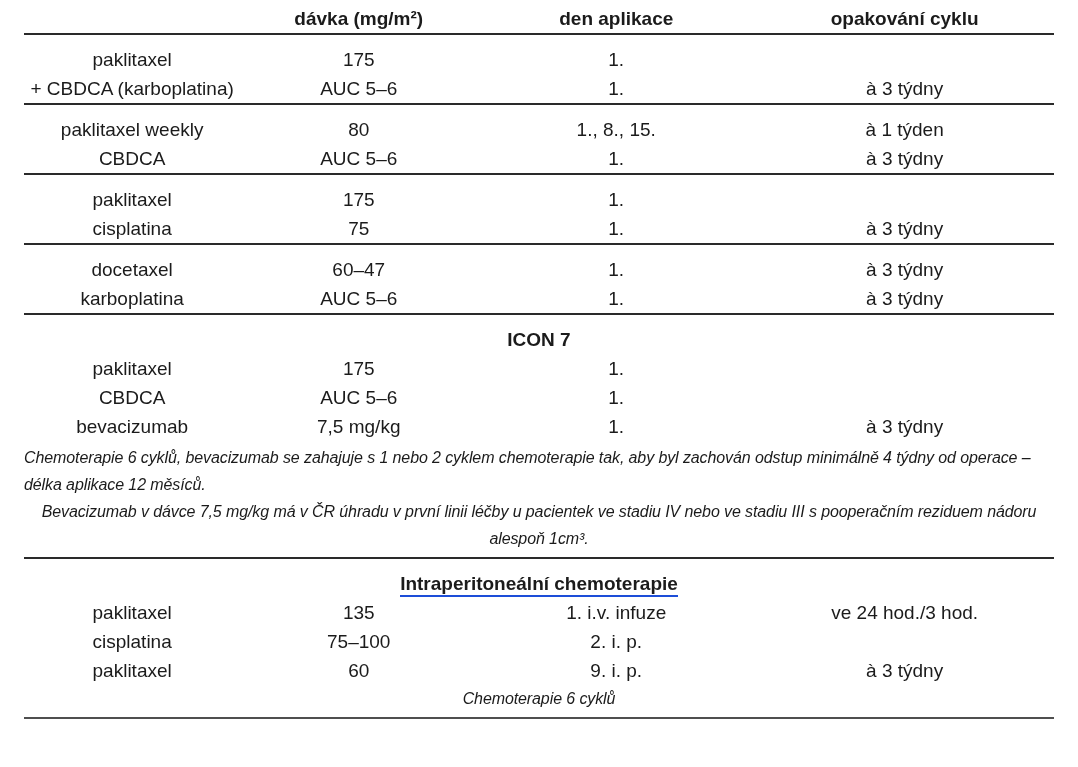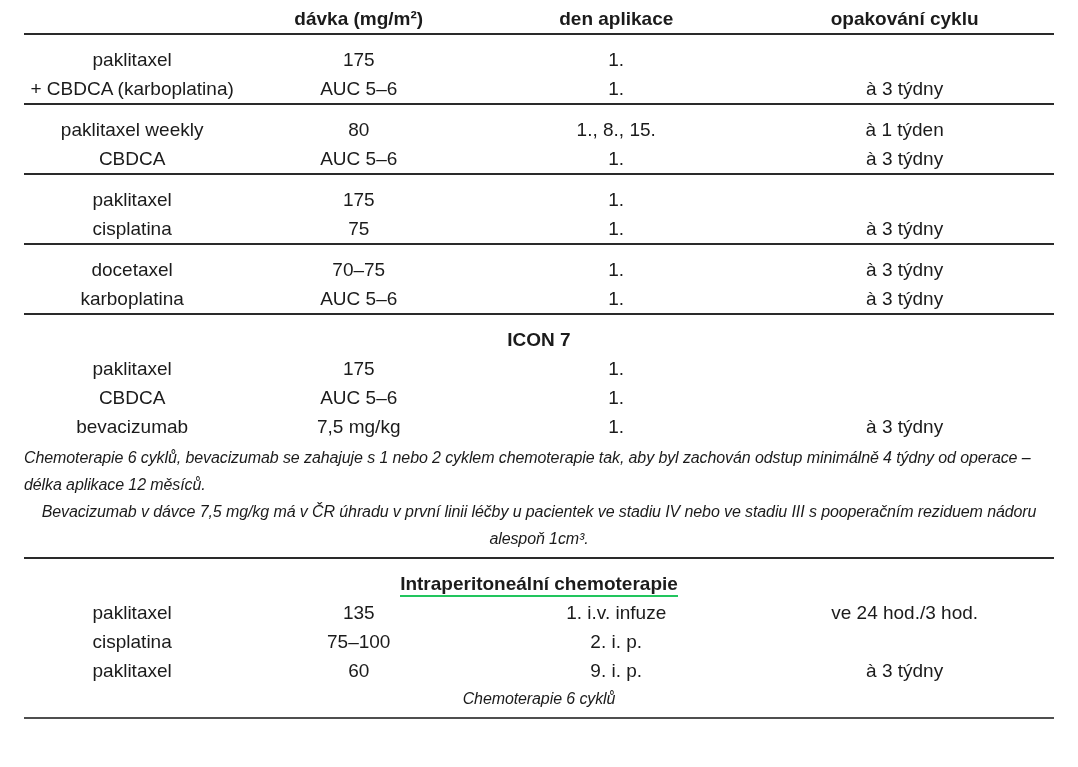--- a/index.html
+++ b/index.html
@@ -46,21 +46,21 @@
 
   tr.first > td { padding-top: 10px; }
   tr.rule > td { border-bottom: 2px solid #2a2a2a; }
   tr.bottom-rule > td { border-bottom: 2px solid #4f4f4f; }
 
   tr.section-row td {
     font-weight: bold;
     font-size: 19px;
   }
   .section-underline {
-    border-bottom: 2px solid #22c55e;
+    border-bottom: 2px solid #1d4ed8;
     padding-bottom: 1px;
   }
 
   td.note {
     font-style: italic;
     white-space: normal;
     line-height: 27px;
     font-size: 16px;
     letter-spacing: -0.1px;
   }
@@ -131,21 +131,21 @@
         <td class="c0">cisplatina</td>
         <td class="c1">75</td>
         <td class="c2">1.</td>
         <td class="c3">à 3 týdny</td>
       </tr>
     </tbody>
 
     <tbody>
       <tr class="first">
         <td class="c0">docetaxel</td>
-        <td class="c1">70–75</td>
+        <td class="c1">60–47</td>
         <td class="c2">1.</td>
         <td class="c3">à 3 týdny</td>
       </tr>
       <tr class="rule">
         <td class="c0">karboplatina</td>
         <td class="c1">AUC 5–6</td>
         <td class="c2">1.</td>
         <td class="c3">à 3 týdny</td>
       </tr>
     </tbody>

